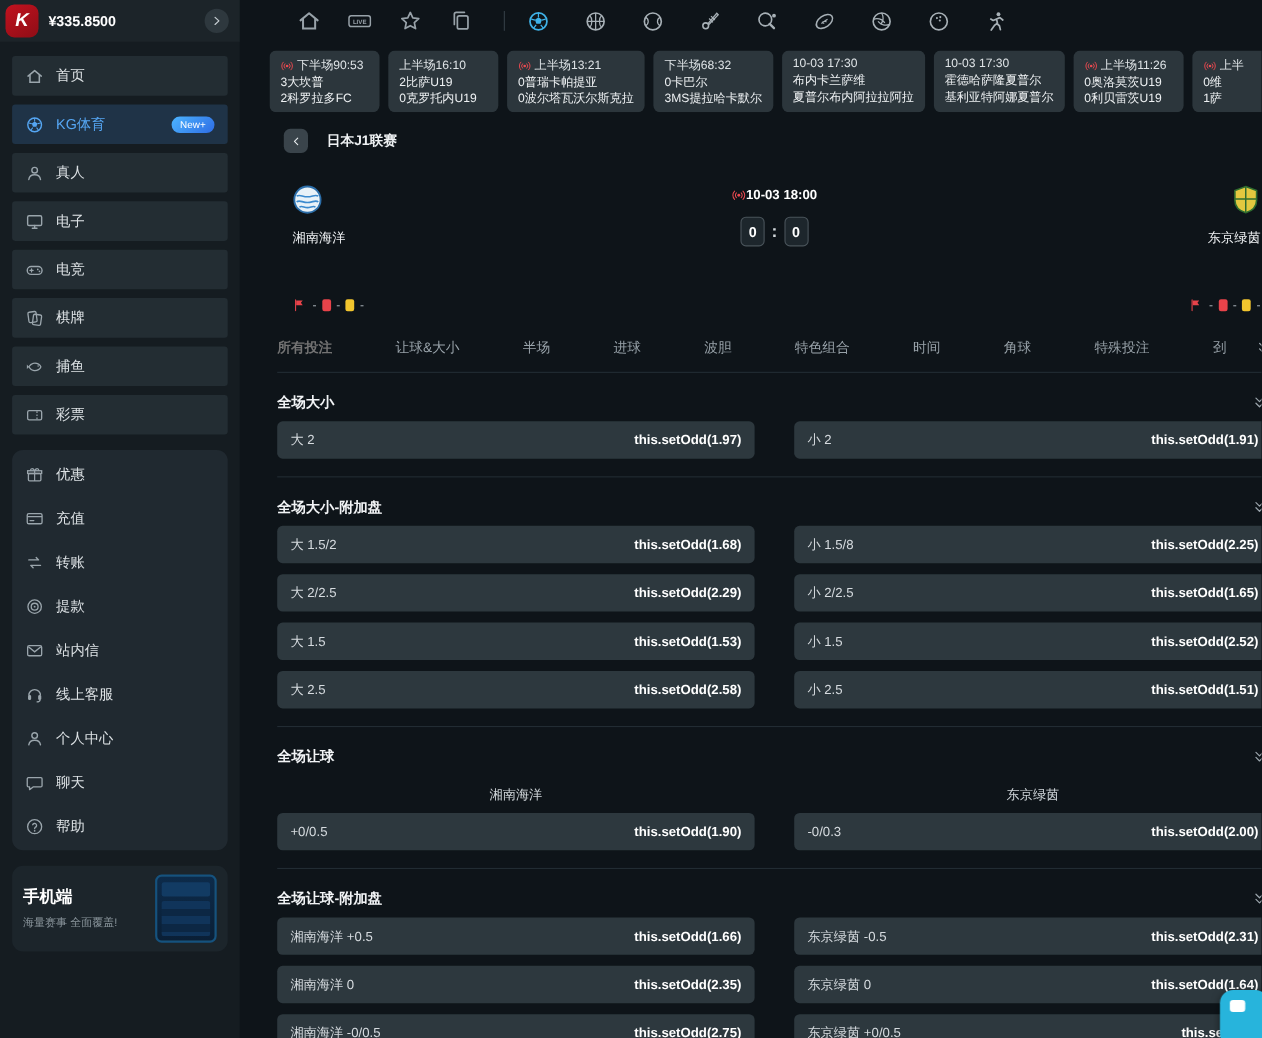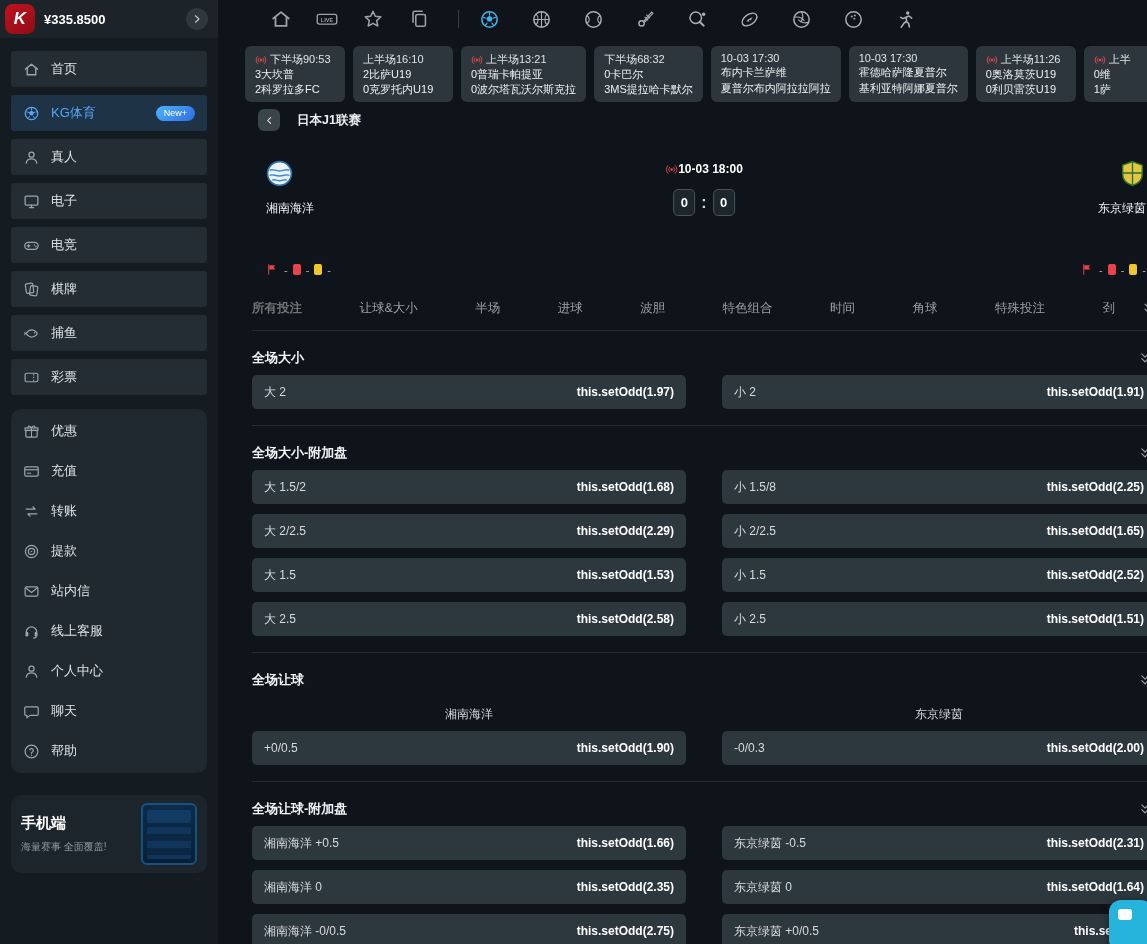--- a/index.html
+++ b/index.html
@@ -19,21 +19,21 @@
 .wallet-btn svg{width:12px;height:12px}
 .menu-main{display:flex;flex-direction:column;gap:8px;padding:13px 11px 0}
 .menu-item{height:36px;flex:none;border-radius:3px;background:#232d33;display:flex;align-items:center;
   gap:11px;padding:0 12px;font-size:13px;color:#dde2e5;cursor:pointer}
 .mi-icon{width:17px;height:17px;color:#9aa5ac;flex:none}
 .mi-icon svg{width:100%;height:100%}
 .menu-item.active{background:#1f3347;color:#55a6f3}
 .menu-item.active .mi-icon{color:#55a6f3}
 .mi-badge{margin-left:auto;background:linear-gradient(135deg,#4cb4ff,#2e6ce4);color:#fff;font-size:9px;
   line-height:1;padding:3px 8px;border-radius:9px}
-.menu-panel{margin:14px 11px 8px;background:#202930;border-radius:10px;padding:2px 0;display:flex;flex-direction:column}
+.menu-panel{margin:14px 11px 0;background:#202930;border-radius:10px;padding:2px 0;display:flex;flex-direction:column}
 .menu-panel .menu-item{background:transparent;height:40px;border-radius:0}
 .promo{margin:14px 11px 0;background:#1c252b;border-radius:10px;height:78px;flex:none;display:flex;
   align-items:center;justify-content:space-between;padding:8px 10px}
 .promo-title{font-size:15px;font-weight:700;color:#fff}
 .promo-sub{font-size:10px;color:#8b969d;margin-top:7px;white-space:nowrap}
 .phone{width:56px;height:62px;flex:none;border-radius:6px;border:2px solid #15527e;
   background:linear-gradient(#0d2b4a,#0a1f36);position:relative;overflow:hidden}
 .phone::before{content:"";position:absolute;left:4px;right:4px;top:5px;height:13px;background:#123b63;border-radius:2px}
 .phone::after{content:"";position:absolute;left:4px;right:4px;top:22px;bottom:4px;border-radius:2px;
   background:repeating-linear-gradient(#10345a 0 7px,#0c2744 7px 14px)}
@@ -47,21 +47,21 @@
 .sport-ic{width:21px;height:21px;color:#a7b0b6;margin-right:31px;cursor:pointer}
 .sport-ic.active{color:#3fb2e8}
 .cards-row{display:flex;gap:8px;margin:8px 0 0 27px;flex:none;overflow:hidden}
 .m-card{min-width:100px;height:56px;flex:none;background:#2c363c;border-radius:6px;padding:6px 10px;
   font-size:11px;display:flex;flex-direction:column;justify-content:space-between;cursor:pointer;white-space:nowrap}
 .m-time{display:flex;align-items:center;gap:3px;color:#dfe4e7}
 .live-ic{width:12px;height:12px;color:#ec4a50;flex:none}
 .live-ic svg{width:100%;height:100%}
 .m-team{color:#eef1f3}
 
-.content{flex:1;padding:4px 0 0 34px;overflow:hidden;position:relative}
+.content{flex:1;padding:12px 0 0 34px;overflow:hidden;position:relative}
 .crumb{display:flex;align-items:center;gap:17px;height:24px;margin:2px 0 8px 6px}
 .back-btn{width:22px;height:22px;border-radius:6px;background:#3a444b;border:none;color:#e8ecee;
   display:flex;align-items:center;justify-content:center;cursor:pointer}
 .back-btn svg{width:11px;height:11px}
 .league{font-size:12.5px;font-weight:700;color:#eef1f3}
 
 .match-head{position:relative;height:148px;width:904px}
 .mh-left{position:absolute;left:14px;top:20px}
 .mh-right{position:absolute;right:10px;top:20px;display:flex;flex-direction:column;align-items:flex-end}
 .badge{width:27px;height:27px}

